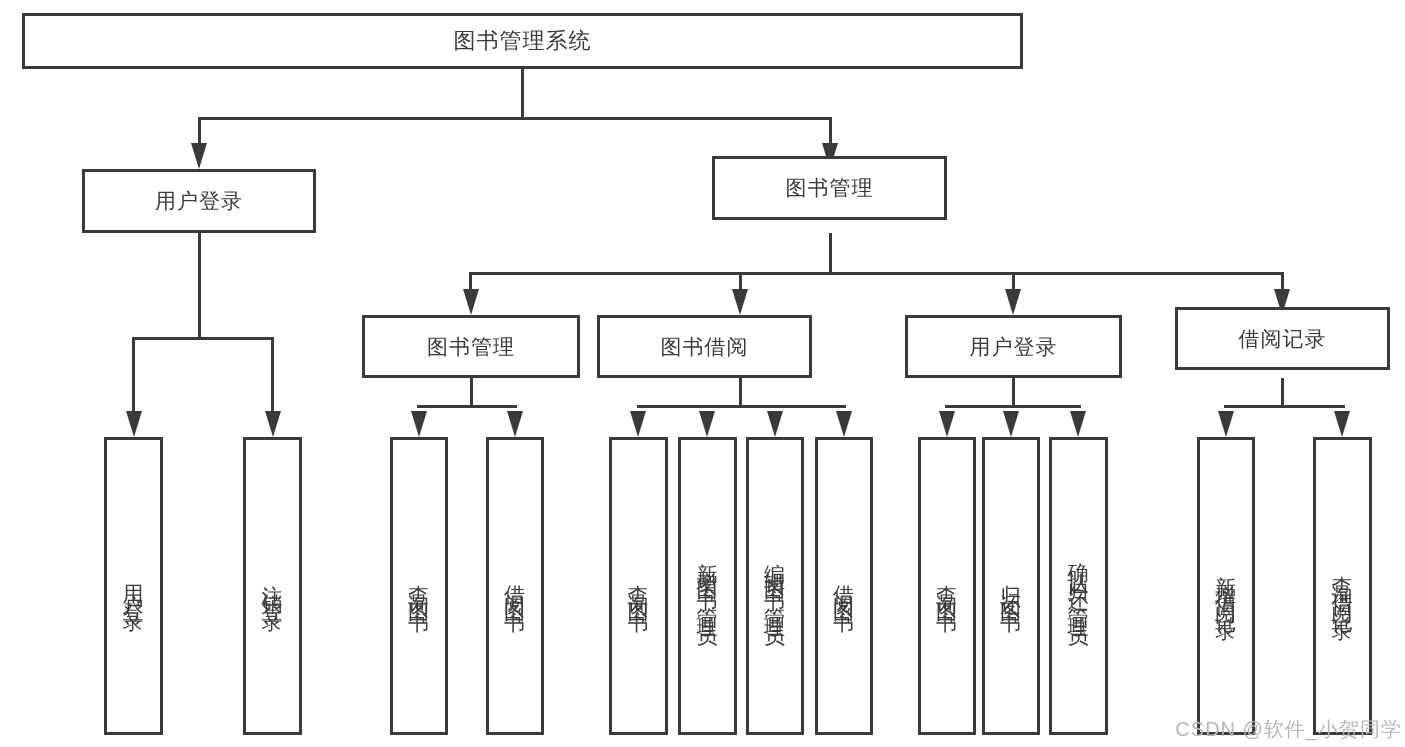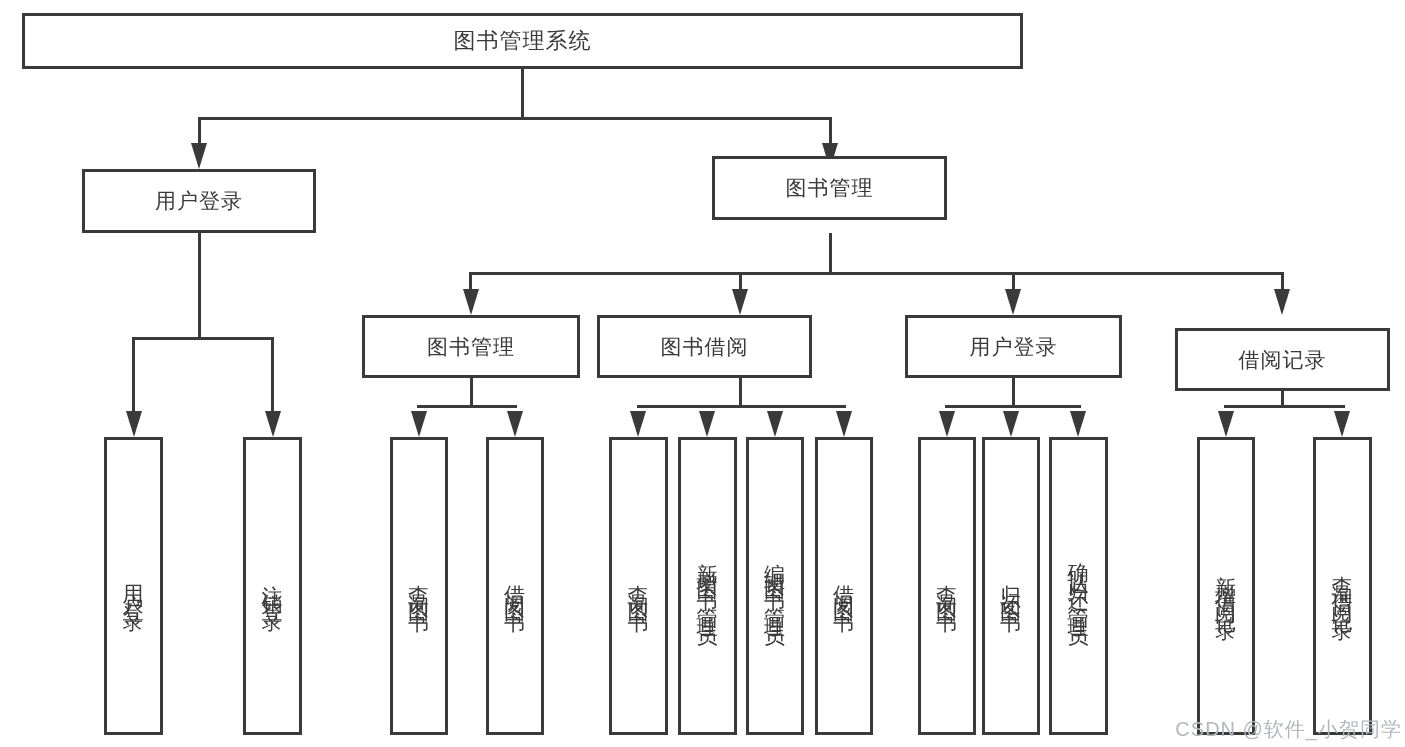--- a/index.html
+++ b/index.html
@@ -138,21 +138,21 @@
 
   <div class="box" style="left:362px;top:315px;width:218px;height:63px">
     <span>图书管理</span>
   </div>
   <div class="box" style="left:597px;top:315px;width:215px;height:63px">
     <span>图书借阅</span>
   </div>
   <div class="box" style="left:905px;top:315px;width:217px;height:63px">
     <span>用户登录</span>
   </div>
-  <div class="box" style="left:1175px;top:328px;width:215px;height:63px">
+  <div class="box" style="left:1175px;top:307px;width:215px;height:63px">
     <span>借阅记录</span>
   </div>
 
   <div class="leaf" style="left:104px;width:59px">
     <span class="vtext">用户登录</span>
   </div>
   <div class="leaf" style="left:243px;width:59px">
     <span class="vtext">注销登录</span>
   </div>
 

